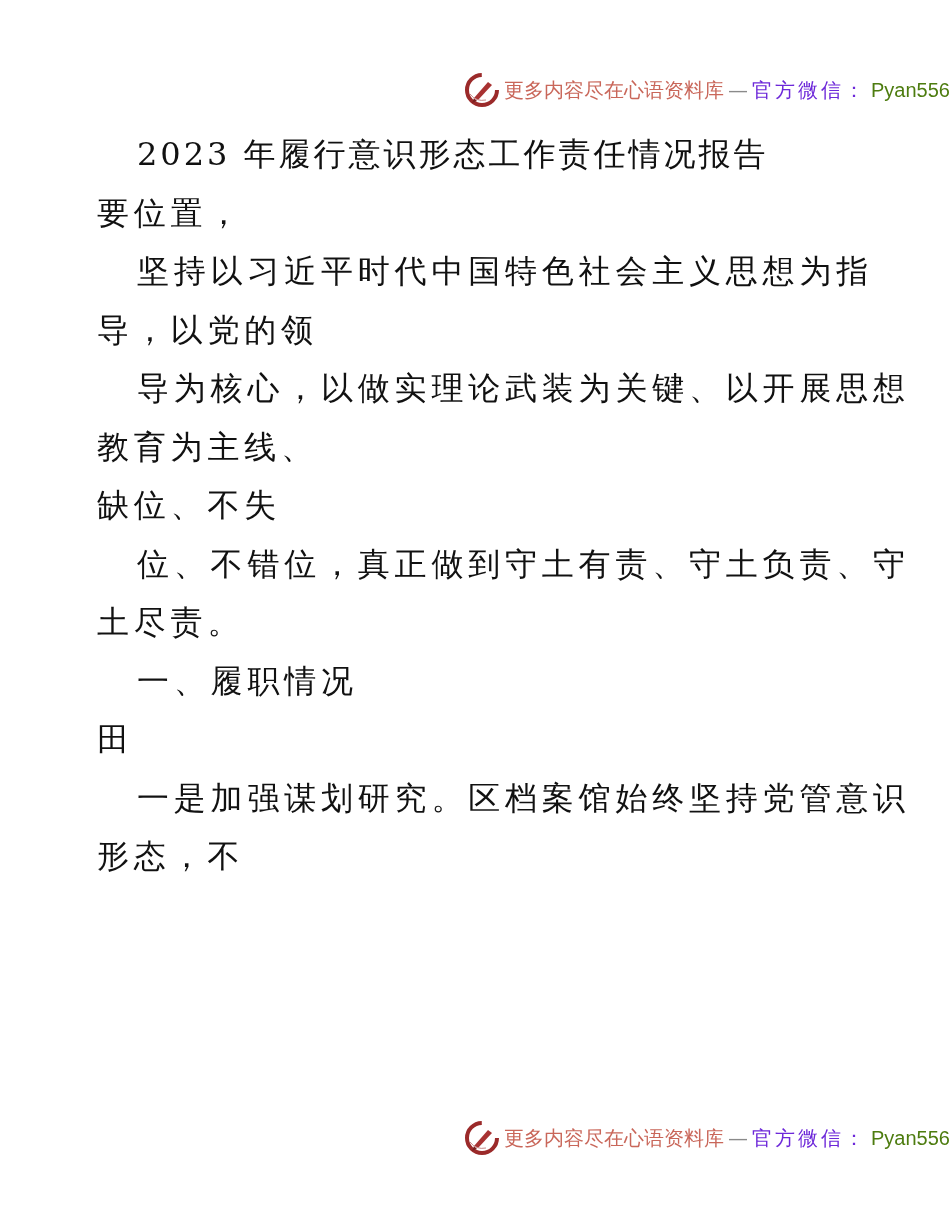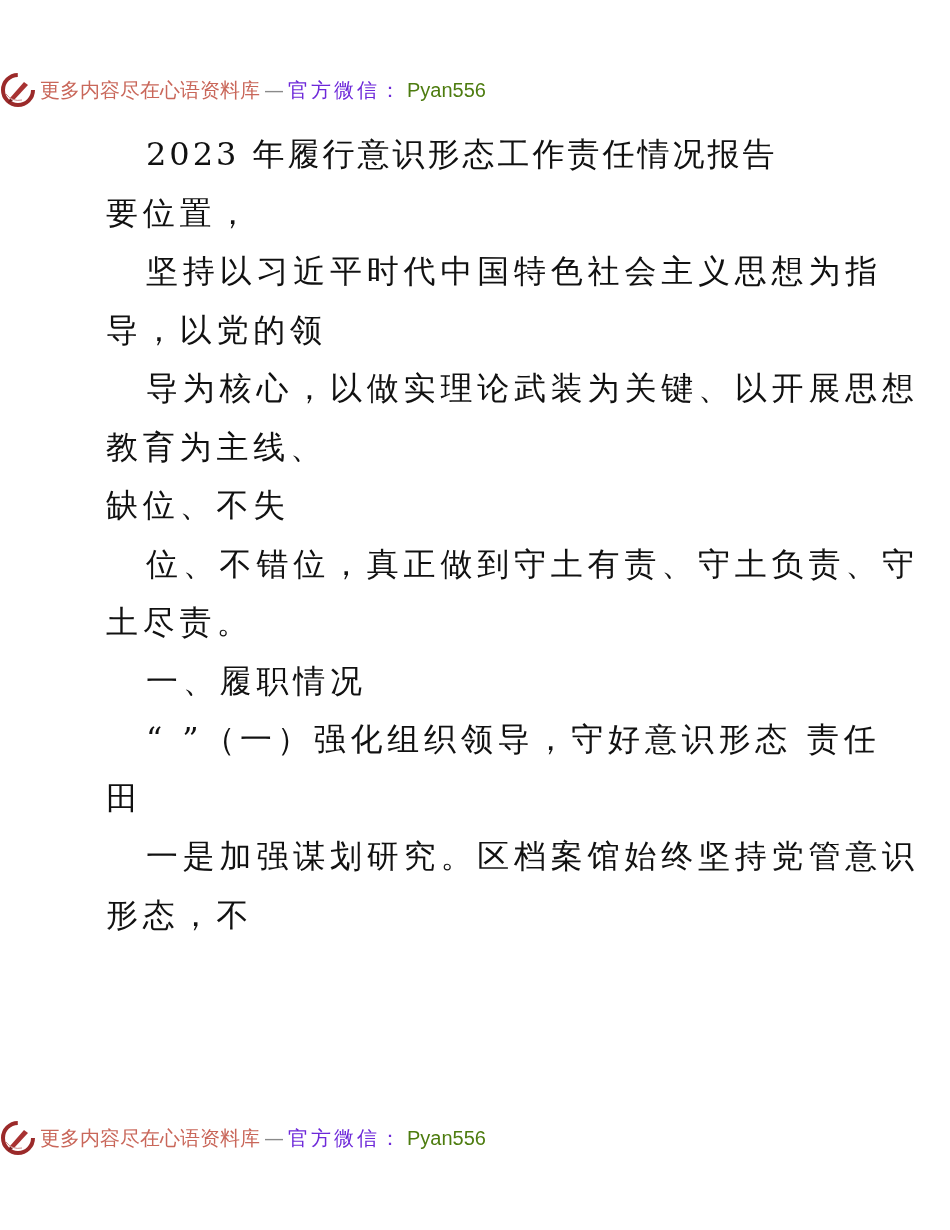--- a/index.html
+++ b/index.html
@@ -15,21 +15,21 @@
       font-family: "DejaVu Serif", "Liberation Serif", serif;
       color: #111111;
     }
     .banner {
       position: absolute;
       left: 0;
       width: 950px;
       height: 40px;
       display: flex;
       align-items: center;
-      justify-content: flex-start;
+      justify-content: flex-end;
       gap: 4px;
     }
     .banner.top { top: 70px; }
     .banner.bottom { top: 1118px; }
     .banner .logo {
       width: 36px;
       height: 36px;
       display: inline-block;
     }
     .banner .brand {
@@ -49,21 +49,21 @@
       font-family: Liberation Mono, monospace;
       letter-spacing: 3px;
     }
     .banner .wechat-id {
       font-size: 20px;
       color: #4d7c0f;
       font-family: "Liberation Sans", sans-serif;
     }
     .content {
       position: absolute;
-      left: 106px;
+      left: 97px;
       top: 125px;
       width: 760px;
     }
     .line {
       font-size: 32px;
       line-height: 58.5px;
       height: 58.5px;
       white-space: nowrap;
       letter-spacing: 4.8px;
     }
@@ -96,21 +96,20 @@
   <div class="line indent title">2023 年履行意识形态工作责任情况报告</div>
   <div class="line">要位置，</div>
   <div class="line indent">坚持以习近平时代中国特色社会主义思想为指</div>
   <div class="line">导，以党的领</div>
   <div class="line indent">导为核心，以做实理论武装为关键、以开展思想</div>
   <div class="line">教育为主线、</div>
   <div class="line">缺位、不失</div>
   <div class="line indent">位、不错位，真正做到守土有责、守土负责、守</div>
   <div class="line">土尽责。</div>
   <div class="line indent">一、履职情况</div>
-  <div class="line indent">“ ”（一）强化组织领导，守好意识形态 责任</div>
   <div class="line">田</div>
   <div class="line indent">一是加强谋划研究。区档案馆始终坚持党管意识</div>
   <div class="line">形态，不</div>
 </div>
 
 <div class="banner bottom">
   <span class="logo">
     <svg width="36" height="36" viewBox="0 0 36 36">
       <circle cx="18" cy="18" r="15" fill="none" stroke="#9b2a2a" stroke-width="4" stroke-dasharray="70 25"></circle>
       <path d="M10 26 L24 10 L28 13 L14 28 Z" fill="#a83232"></path>

